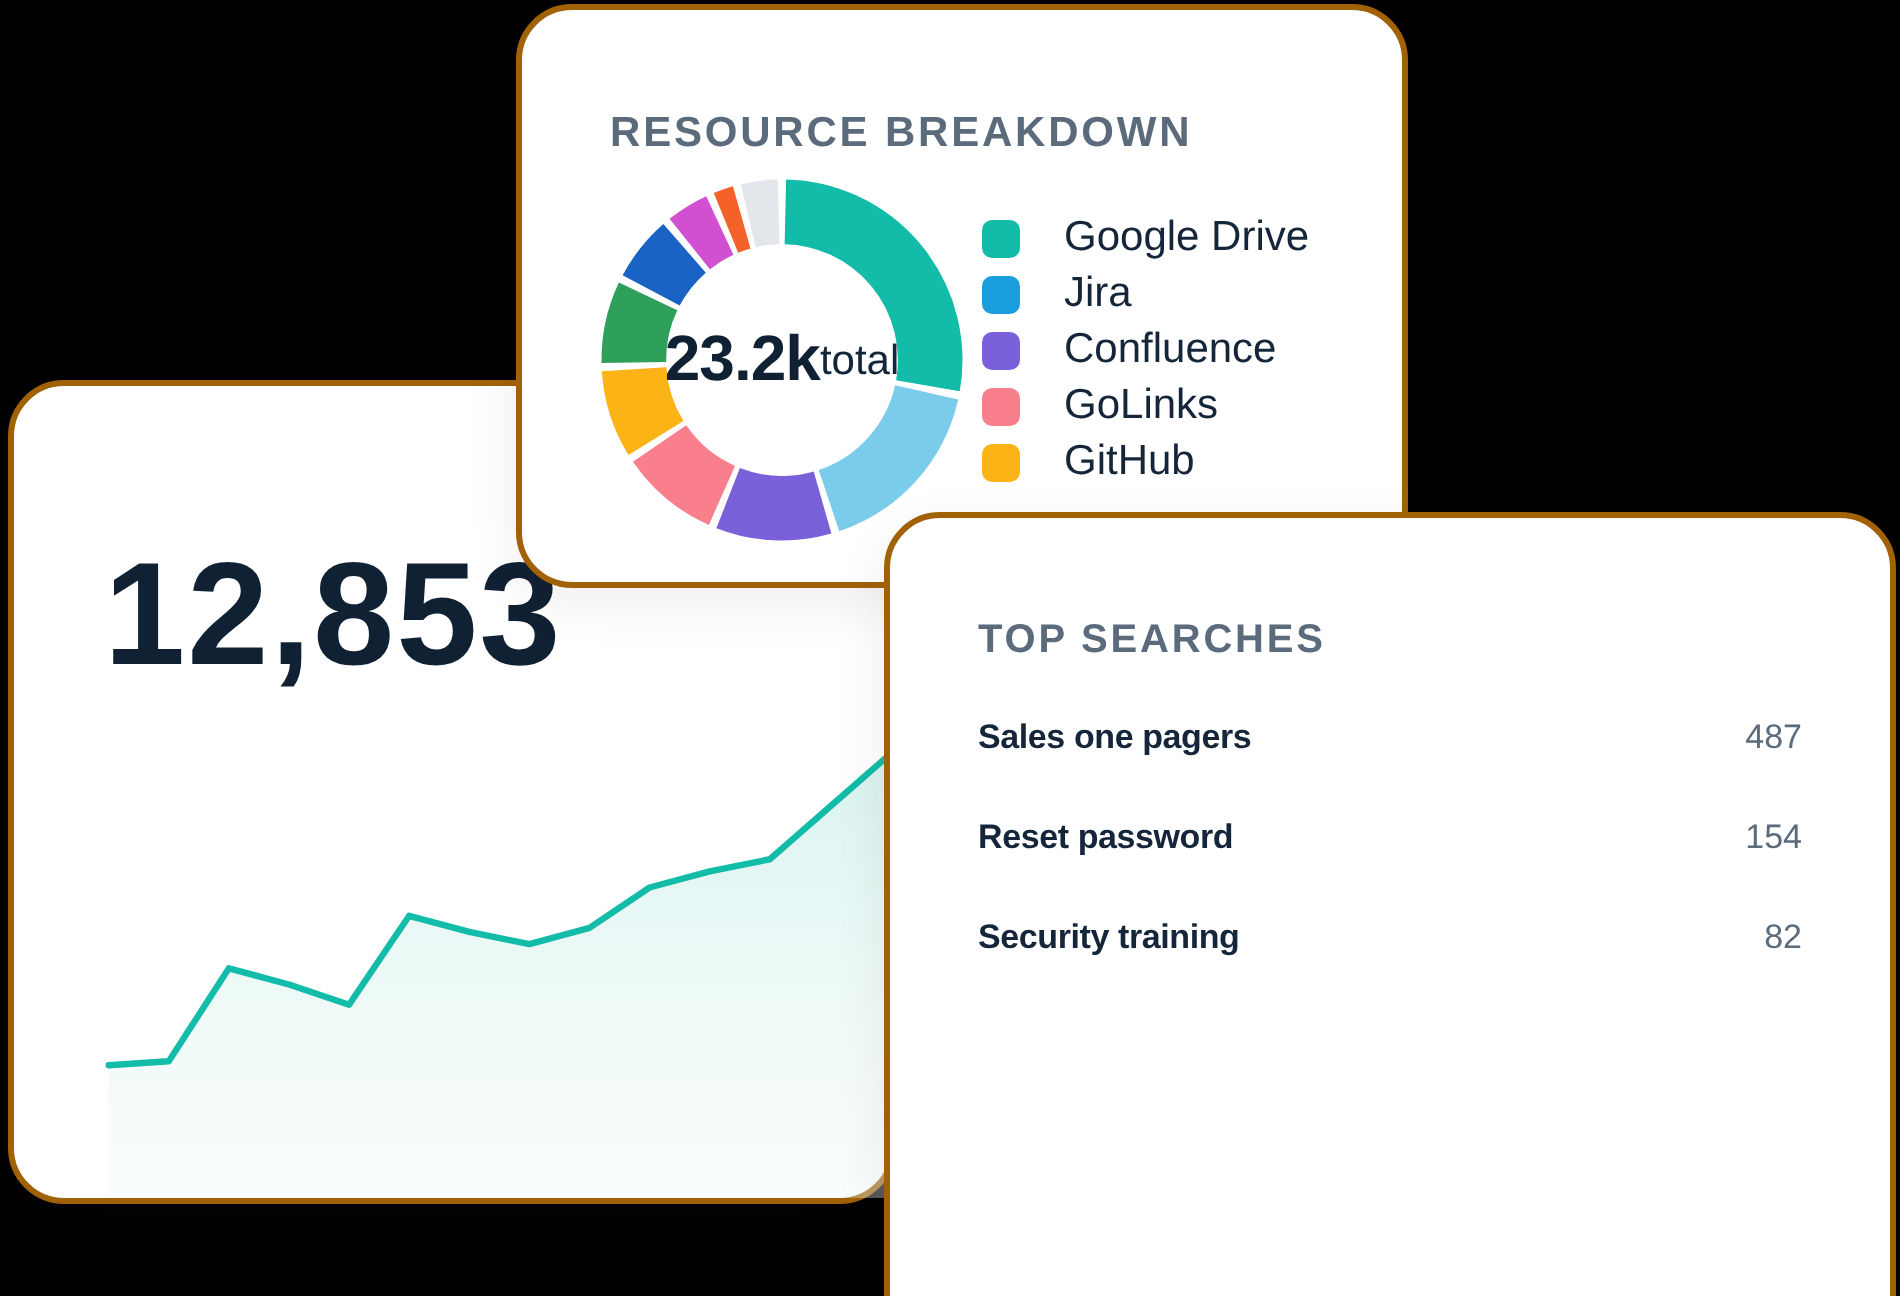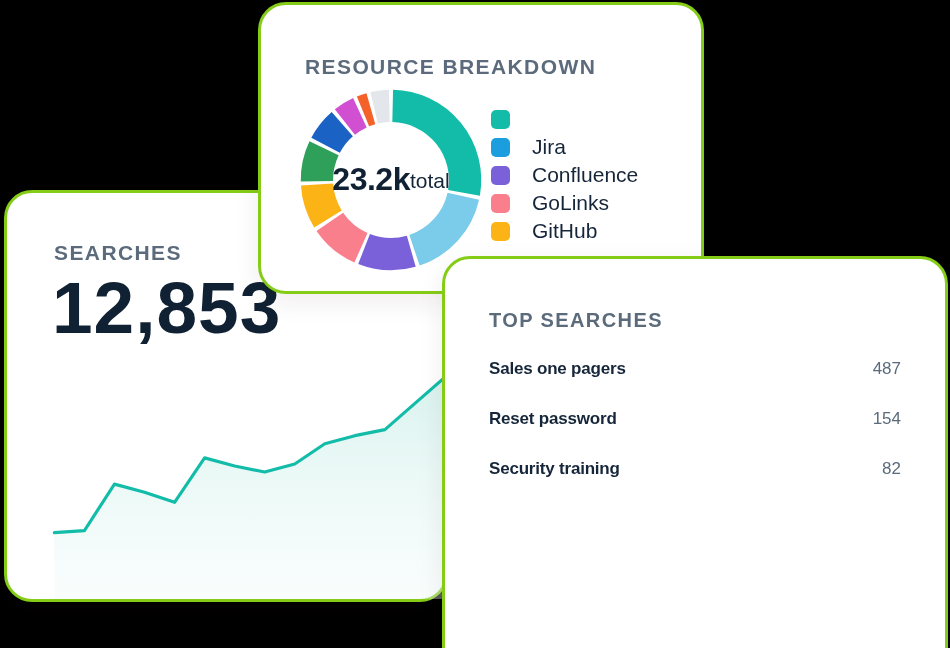--- a/index.html
+++ b/index.html
@@ -7,21 +7,21 @@
     width: 950px; height: 648px;
     background: #000;
     font-family: "Liberation Sans", sans-serif;
     overflow: hidden;
   }
   #stage { position: relative; width: 950px; height: 648px; }
 
   .card {
     position: absolute;
     background: #ffffff;
-    border: 3px solid #84cc16;
+    border: 3px solid #a16207;
     border-radius: 28px;
     box-shadow: 0 8px 26px rgba(60,30,20,0.08);
   }
 
   
   #searches-card { left: 4px; top: 190px; width: 444px; height: 412px; z-index: 1; }
   .kpi-label {
     position: absolute; left: 47px; top: 48px;
     font-size: 21px; font-weight: bold; letter-spacing: 1.4px;
     color: #5b6b7c;
@@ -66,21 +66,20 @@
   .ts-row { display: flex; align-items: baseline; justify-content: space-between; height: 50px; }
   .ts-query { font-size: 17px; font-weight: bold; color: #16263a; letter-spacing: -0.2px; }
   .ts-count { font-size: 17px; font-weight: 400; color: #5b6b7c; }
 </style>
 </head>
 <body>
 
 <div id="stage">
 
   <div class="card" id="searches-card">
-    <div class="kpi-label">SEARCHES</div>
     <div class="kpi-value">12,853</div>
 
     <svg id="searches-chart" viewBox="0 0 444 250" preserveAspectRatio="none">
       <defs>
         <linearGradient id="areaFill" x1="0" y1="0" x2="0" y2="1">
           <stop offset="0%" stop-color="#d7f2ee" stop-opacity="0.95"></stop>
           <stop offset="100%" stop-color="#eefaf8" stop-opacity="0.35"></stop>
         </linearGradient>
       </defs>
       <path id="area-path" fill="url(#areaFill)" stroke="none" d="M 48.00 183.64 L 78.46 181.62 L 108.92 135.16 L 139.38 143.24 L 169.85 153.34 L 200.31 108.90 L 230.77 116.98 L 261.23 123.04 L 291.69 114.96 L 322.15 94.76 L 352.62 86.68 L 383.08 80.62 L 413.54 54.36 L 444.00 28.10 L 444.00 250 L 48.00 250 Z"></path>
@@ -106,20 +105,21 @@
         </svg>
       <div class="donut-center">
         <div class="donut-total-value">23.2k</div>
         <div class="donut-total-label">total</div>
       </div>
     </div>
 
     <div id="legend">
       <div class="legend-row">
         <span class="legend-swatch" style="background: rgb(18, 188, 168);"></span>
+        <span class="legend-label">Google Drive</span>
       </div>
       <div class="legend-row">
         <span class="legend-swatch" style="background: rgb(27, 158, 222);"></span>
         <span class="legend-label">Jira</span>
       </div>
       <div class="legend-row">
         <span class="legend-swatch" style="background: rgb(123, 97, 217);"></span>
         <span class="legend-label">Confluence</span>
       </div>
       <div class="legend-row">

